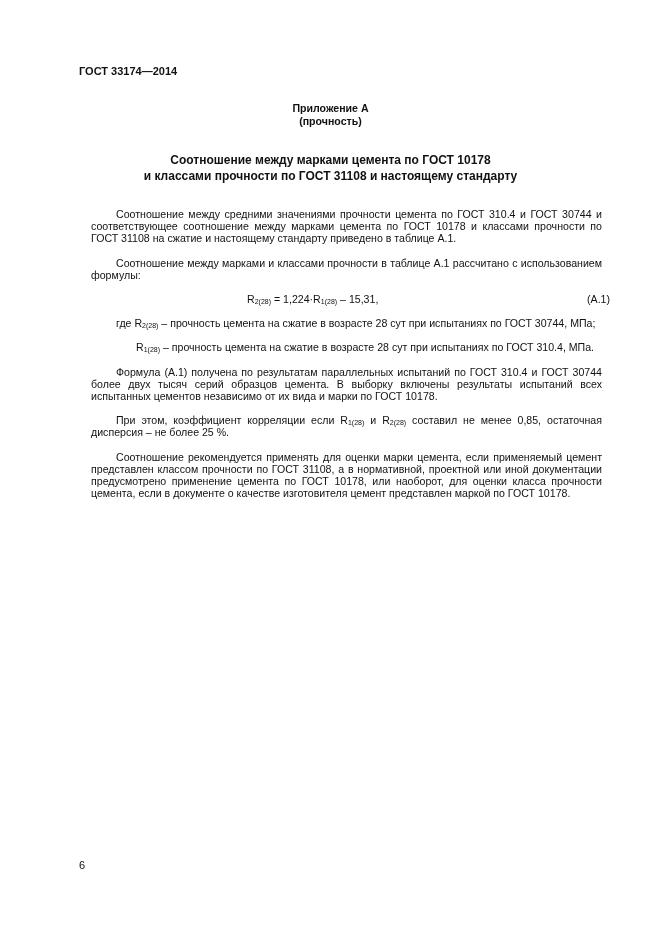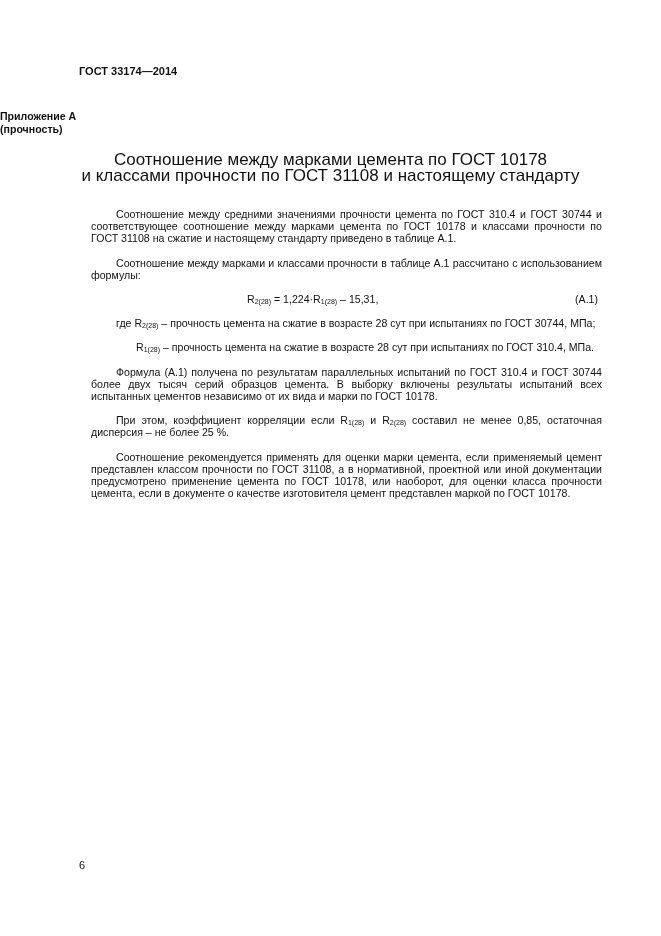--- a/index.html
+++ b/index.html
@@ -1,28 +1,28 @@
 <!DOCTYPE html>
 <html><head>
 <meta charset="utf-8">
 <style>
   html, body { margin: 0; padding: 0; background: #ffffff; }
   body {
     width: 661px; height: 936px; position: relative; overflow: hidden;
     font-family: "Liberation Sans", sans-serif; color: #111; font-size: 10.6px;
   }
   .header { position: absolute; left: 79px; top: 65px; font-weight: bold; font-size: 11px; text-align: center; }
-  .appendix { position: absolute; left: 0; width: 661px; top: 110px; text-align: left; font-weight: bold; font-size: 10.6px; line-height: 13px; }
-  .title { position: absolute; left: 0; width: 661px; top: 152px; text-align: center; font-weight: normal; font-size: 17px; line-height: 16px; }
+  .appendix { position: absolute; left: 0; width: 661px; top: 102px; text-align: center; font-weight: bold; font-size: 10.6px; line-height: 13px; }
+  .title { position: absolute; left: 0; width: 661px; top: 152px; text-align: center; font-weight: bold; font-size: 12px; line-height: 16px; }
   .body { position: absolute; left: 79px; width: 535px; top: 196px; line-height: 12.2px; }
   .body p { margin: 12px; text-align: justify; }
   .ind { text-indent: 25px; }
   .formula { position: relative; height: 12.2px; }
   .formula .expr { position: absolute; left: 168px; }
-  .formula .num { position: absolute; right: 16px; margin-left: 38px; }
+  .formula .num { position: absolute; right: 4px; margin-left: 38px; }
   .where1 { padding-left: 25px; }
   .where2 { padding-left: 45px; }
   sub { font-size: 7px; vertical-align: -1px; line-height: 0; }
   .pagenum { position: absolute; left: 79px; top: 859px; font-size: 11px; }
 </style>
 </head>
 <body>
 
 <div class="header">ГОСТ 33174—2014</div>
 

